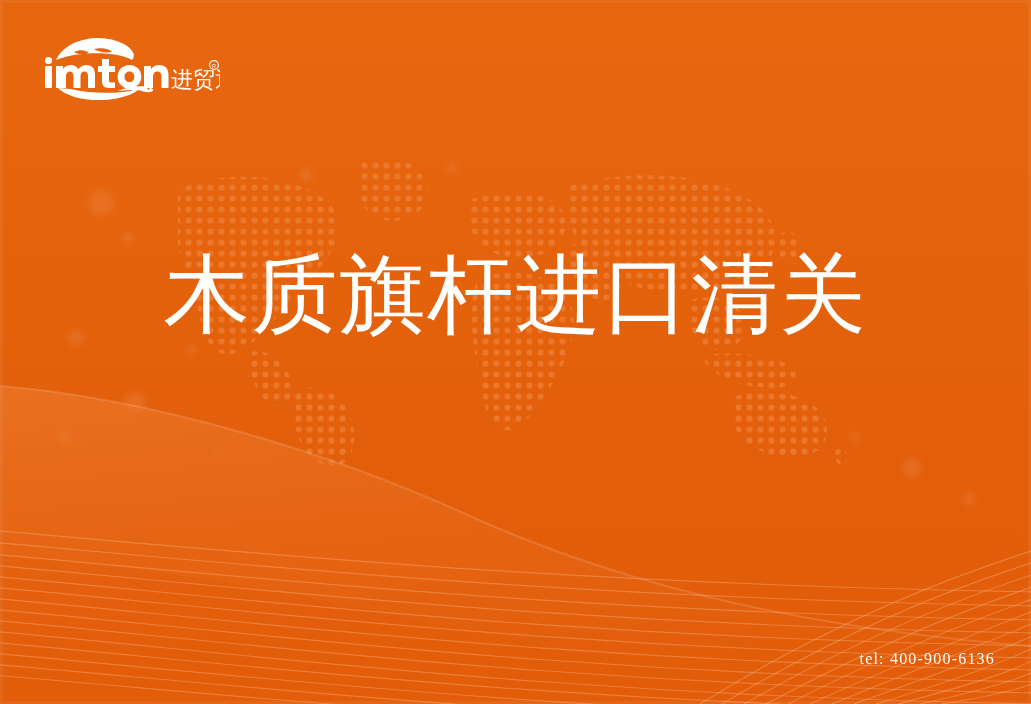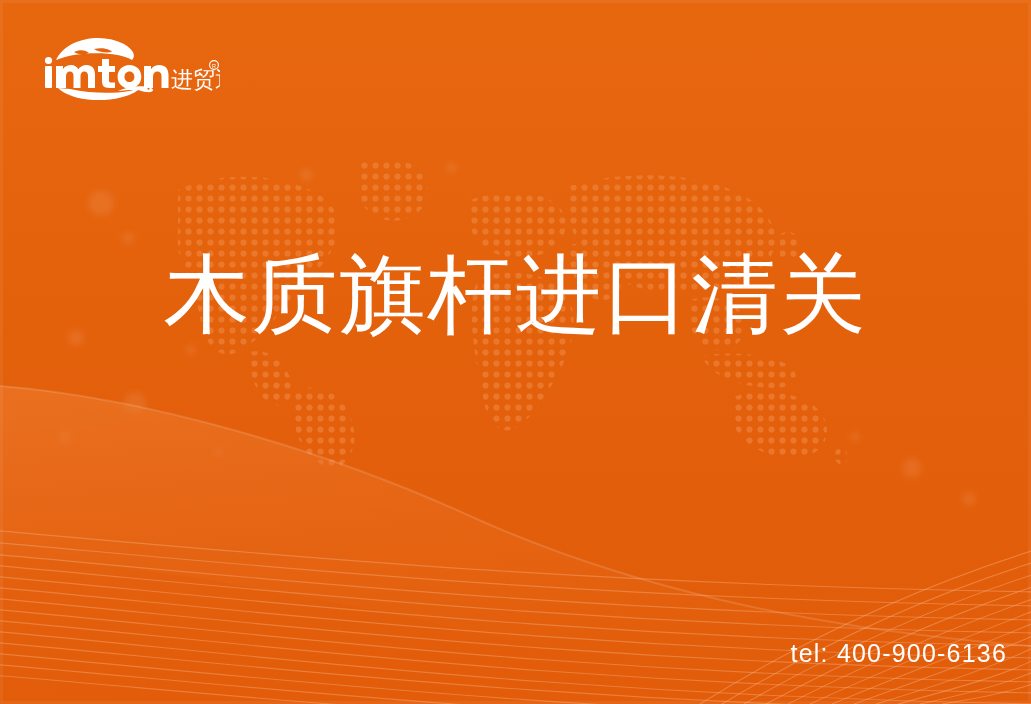--- a/index.html
+++ b/index.html
@@ -104,25 +104,25 @@
     line-height: 124px;
     font-weight: 400;
     letter-spacing: 2px;
     white-space: nowrap;
   }
   .headline .ln { display: block; }
 
   
   .phone {
     position: absolute;
-    right: 24px;
+    right: 36px;
     bottom: 36px;
     color: #ffffff;
-    font-family: Liberation Sans, sans-serif;
-    font-size: 25px;
+    font-family: Liberation Serif, serif;
+    font-size: 16px;
     letter-spacing: 1.2px;
     white-space: nowrap;
   }
 </style>
 </head>
 <body>
 
 <div class="banner">
 
   <div class="bg-base"></div>

